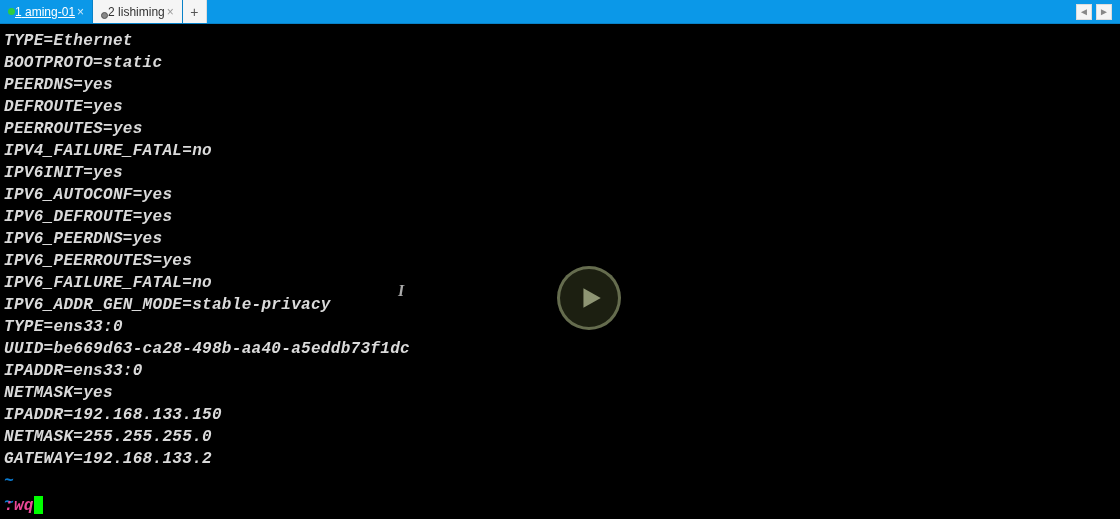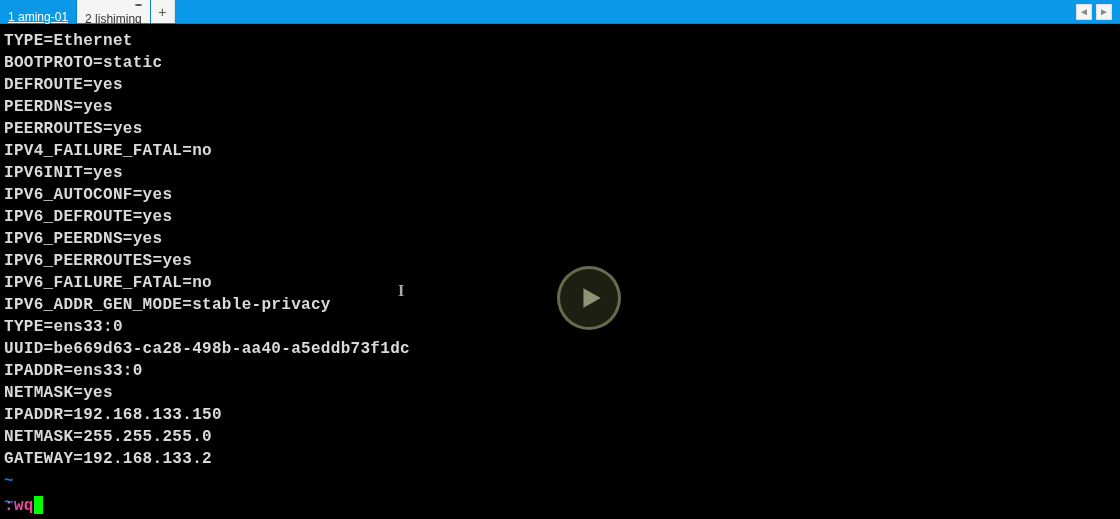--- a/index.html
+++ b/index.html
@@ -13,24 +13,22 @@
       border-bottom: 1px solid #0882c8;
     }
     
     .tab {
       display: flex;
       align-items: center;
       padding: 4px 8px;
       font-size: 12px;
       border-right: 1px solid #0882c8;
       cursor: pointer;
-      gap: 6px;
       background: #0b98e8;
       color: #fff;
-      flex-direction: column;
     }
     
     .tab.inactive {
       background: #f5f5f5;
       color: #333;
       align-items: flex-end;
     }
     
     .tab.inactive .tab-label { text-decoration: none; }
     .tab.active .tab-label { text-decoration: underline; }
@@ -79,20 +77,21 @@
       background: #000;
       color: #dadada;
       font-family: Consolas, "Courier New", monospace;
       font-size: 16px;
       line-height: 22px;
       padding: 6px 4px 0 4px;
       height: calc(519px - 24px);
       position: relative;
       font-weight: bold;
       letter-spacing: 0.3px;
+      font-style: italic;
     }
     
     .term-line { white-space: pre; }
     .tilde { color: #0a78cc; }
     
     .command-line {
       position: absolute;
       bottom: 2px;
       left: 4px;
       color: #ec4899;
@@ -157,22 +156,22 @@
   <div class="new-tab">+</div>
   <div class="tab-bar-right">
     <span class="arrow-btn">◄</span>
     <span class="arrow-btn">►</span>
   </div>
 </div>
 
 <div class="terminal">
   <div class="term-line">TYPE=Ethernet</div>
   <div class="term-line">BOOTPROTO=static</div>
+  <div class="term-line">PEERDNS=yes</div>
   <div class="term-line">DEFROUTE=yes</div>
-  <div class="term-line">PEERDNS=yes</div>
   <div class="term-line">PEERROUTES=yes</div>
   <div class="term-line">IPV4_FAILURE_FATAL=no</div>
   <div class="term-line">IPV6INIT=yes</div>
   <div class="term-line">IPV6_AUTOCONF=yes</div>
   <div class="term-line">IPV6_DEFROUTE=yes</div>
   <div class="term-line">IPV6_PEERDNS=yes</div>
   <div class="term-line">IPV6_PEERROUTES=yes</div>
   <div class="term-line">IPV6_FAILURE_FATAL=no</div>
   <div class="term-line">IPV6_ADDR_GEN_MODE=stable-privacy</div>
   <div class="term-line">TYPE=ens33:0</div>

